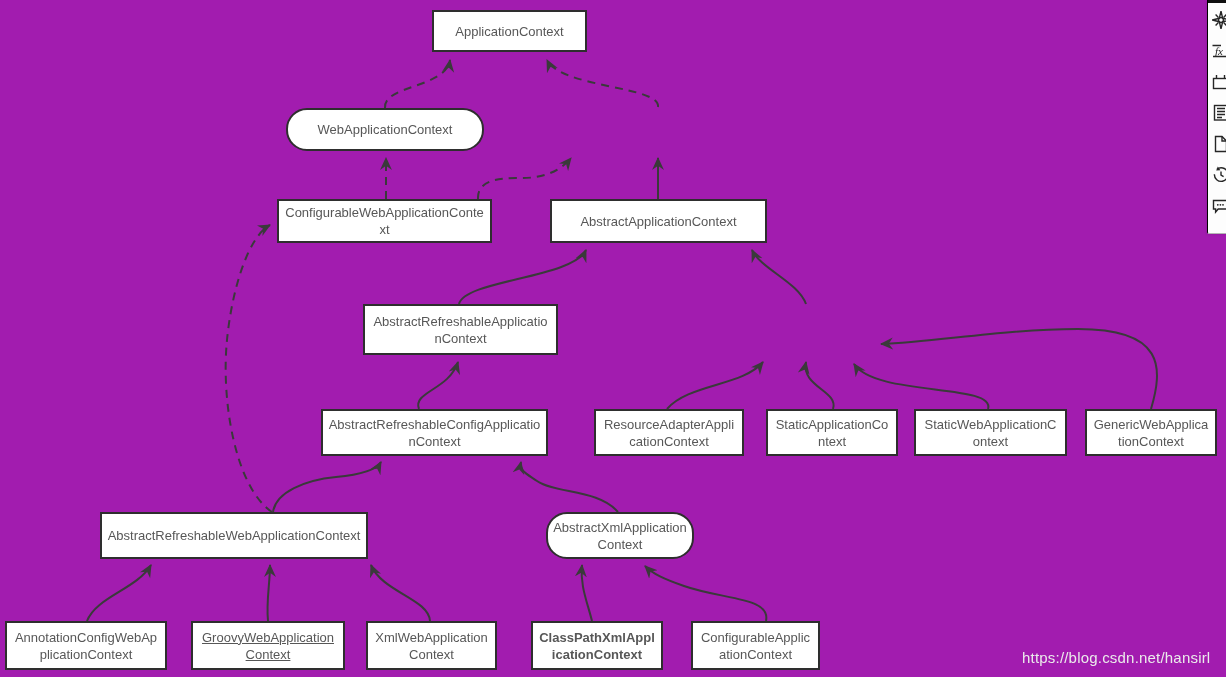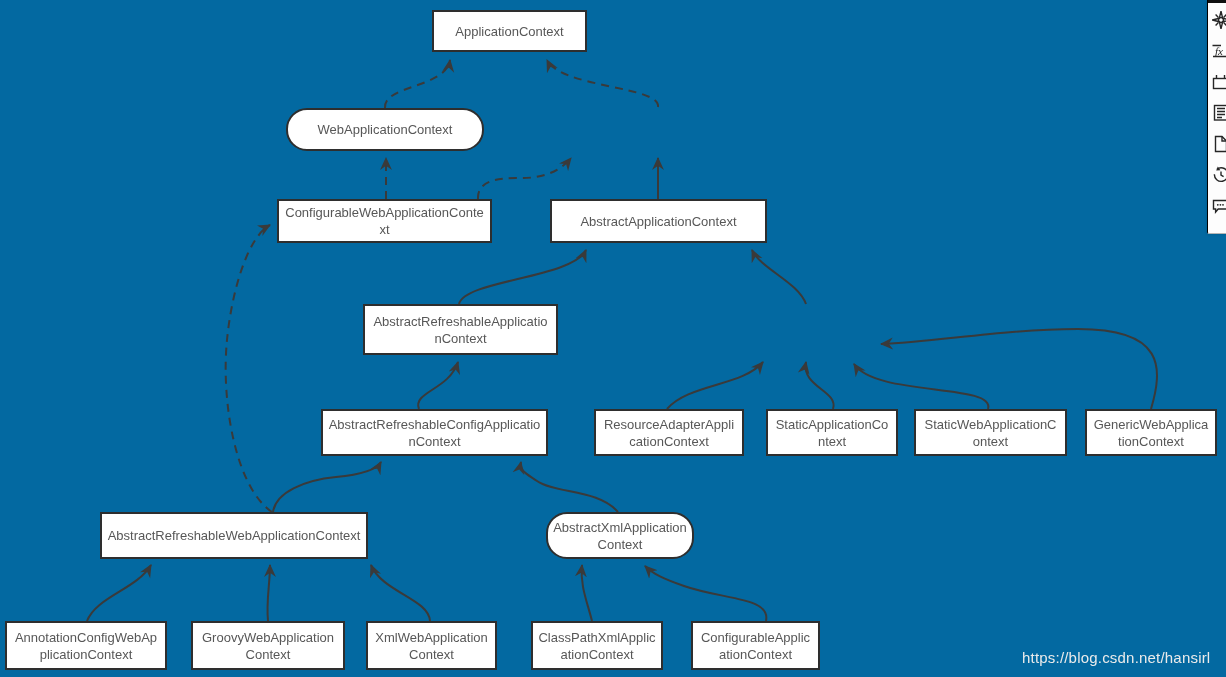--- a/index.html
+++ b/index.html
@@ -1,17 +1,17 @@
 <!DOCTYPE html>
 <html><head>
 <meta charset="utf-8">
 <style>
   html,body { margin:0; padding:0; background:#fff; }
   .canvas {
-    position:relative; width:1226px; height:677px; background:#0369a1;
+    position:relative; width:1226px; height:677px; background:#a21caf;
     overflow:hidden; font-family:"Liberation Sans", sans-serif;
   }
   svg.edges { position:absolute; left:0; top:0; width:1226px; height:677px; }
   svg.edges path.e { fill:none; stroke:#3a3a3a; stroke-width:2; }
   svg.edges path.dashed { stroke-dasharray:8 6; }
   .node {
     position:absolute; box-sizing:border-box;
     background:#ffffff; border:2px solid #2e2e2e;
     color:#575757; font-size:13px; line-height:17px;
     display:flex; align-items:center; justify-content:center;
@@ -75,23 +75,23 @@
   <div class="node" style="left:550px; top:199px; width:217px; height:44px;">AbstractApplicationContext</div>
   <div class="node" style="left:363px; top:304px; width:195px; height:51px;">AbstractRefreshableApplicationContext</div>
   <div class="node" style="left:321px; top:409px; width:227px; height:47px;">AbstractRefreshableConfigApplicationContext</div>
   <div class="node" style="left:594px; top:409px; width:150px; height:47px;">ResourceAdapterApplicationContext</div>
   <div class="node" style="left:766px; top:409px; width:132px; height:47px;">StaticApplicationContext</div>
   <div class="node" style="left:914px; top:409px; width:153px; height:47px;">StaticWebApplicationContext</div>
   <div class="node" style="left:1085px; top:409px; width:132px; height:47px;">GenericWebApplicationContext</div>
   <div class="node" style="left:100px; top:512px; width:268px; height:47px;">AbstractRefreshableWebApplicationContext</div>
   <div class="node" style="left:546px; top:512px; width:148px; height:47px;border-radius:21px;">AbstractXmlApplicationContext</div>
   <div class="node" style="left:5px; top:621px; width:162px; height:49px;">AnnotationConfigWebApplicationContext</div>
-  <div class="node" style="left:191px; top:621px; width:154px; height:49px;">GroovyWebApplicationContext</div>
+  <div class="node" style="left:191px; top:621px; width:154px; height:49px;text-decoration:underline;">GroovyWebApplicationContext</div>
   <div class="node" style="left:366px; top:621px; width:131px; height:49px;">XmlWebApplicationContext</div>
-  <div class="node" style="left:531px; top:621px; width:132px; height:49px;">ClassPathXmlApplicationContext</div>
+  <div class="node" style="left:531px; top:621px; width:132px; height:49px;font-weight:bold;">ClassPathXmlApplicationContext</div>
   <div class="node" style="left:691px; top:621px; width:129px; height:49px;">ConfigurableApplicationContext</div>
 
   <div class="toolbar">
     <div class="toolbar-top-edge"></div>
 
     <div class="tb-icon" style="top:10px;">
       <svg width="20" height="20" viewBox="0 0 20 20">
         <path d="M10 1.2 L11.7 8.3 L18.8 10 L11.7 11.7 L10 18.8 L8.3 11.7 L1.2 10 L8.3 8.3 Z"></path>
         <path d="M4.6 4.6 L7.4 7.4 M15.4 4.6 L12.6 7.4 M4.6 15.4 L7.4 12.6 M15.4 15.4 L12.6 12.6"></path>
         <circle cx="10" cy="10" r="2.5"></circle>

